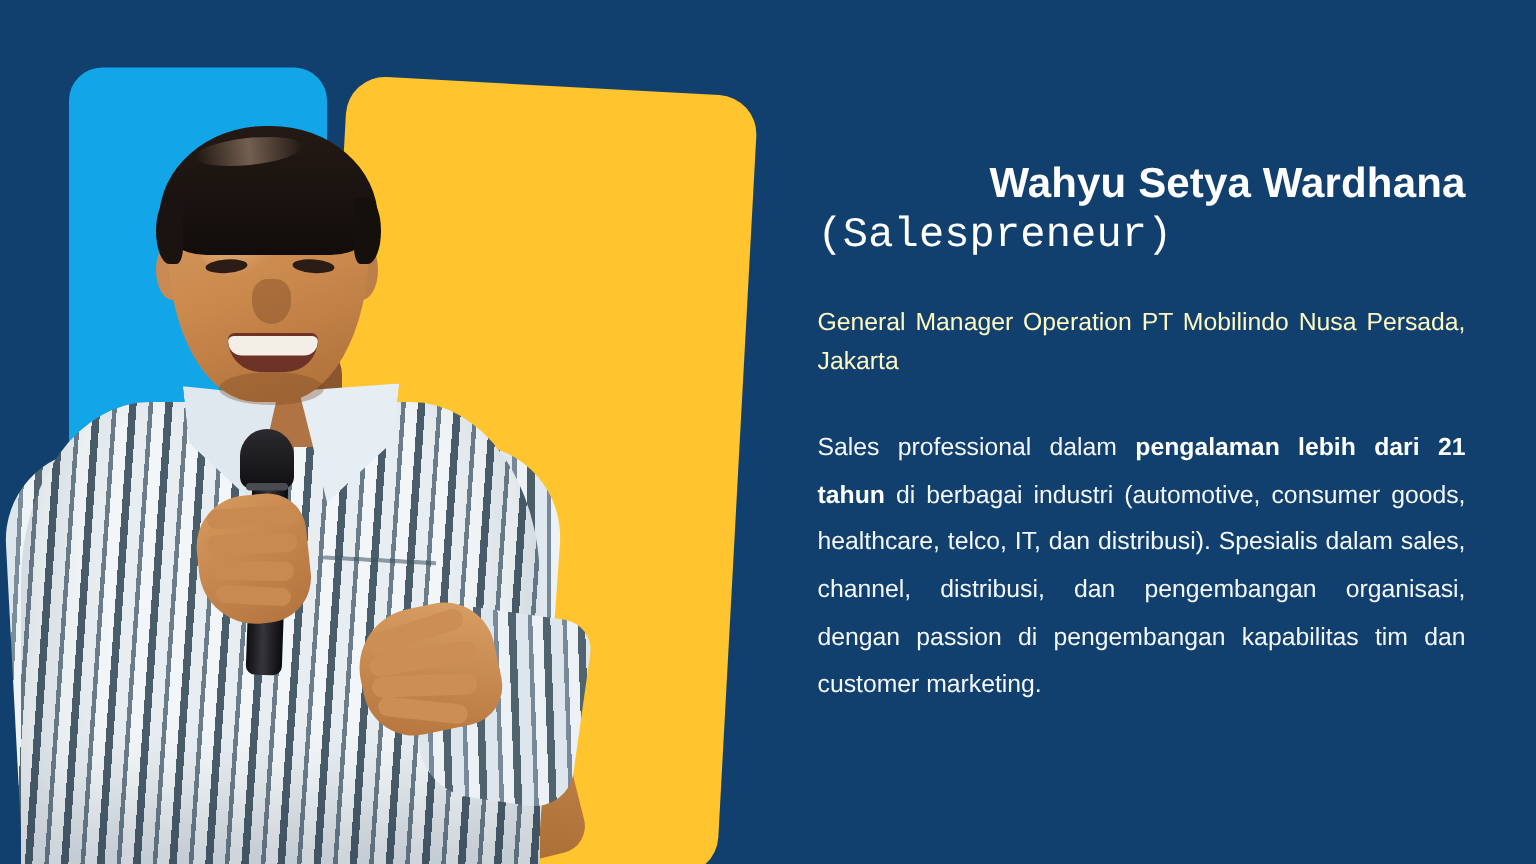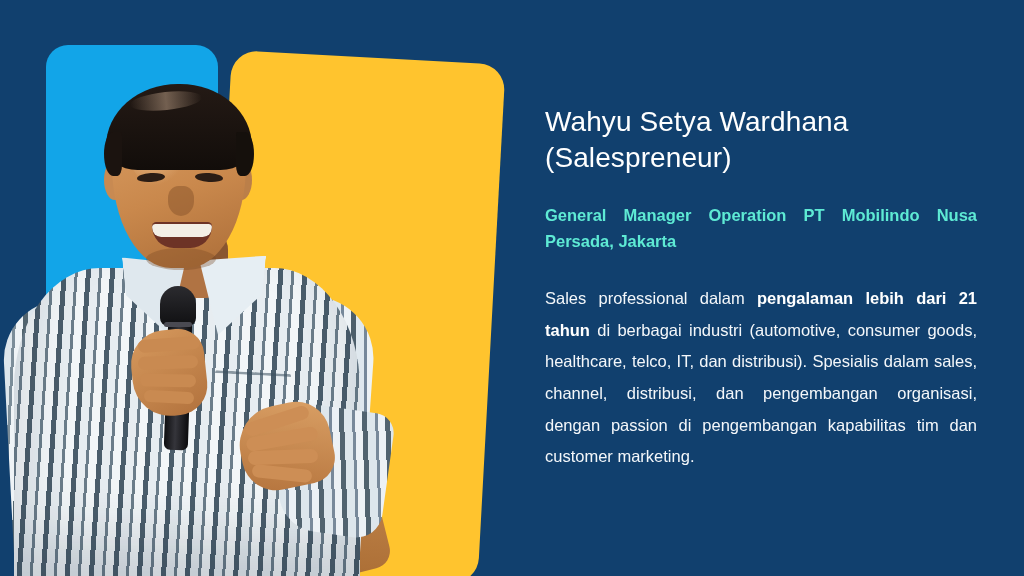--- a/index.html
+++ b/index.html
@@ -299,30 +299,30 @@
     left: 545px;
     top: 104px;
     width: 432px;
     color: #ffffff;
   }
   .title-line {
     font-size: 28px;
     line-height: 1.28;
     letter-spacing: .1px;
   }
-  .title-line.bold { font-weight: 400; }
-  .title-line.reg  { font-weight: 400; }
+  .title-line.bold { font-weight: 700; text-align: right; }
+  .title-line.reg  { font-weight: 400; font-family: Liberation Mono, monospace; }
 
   .role {
     margin-top: 26px;
     font-size: 16.5px;
     line-height: 1.62;
     text-align: justify;
-    font-weight: 700;
-    color: #5eead4;
+    font-weight: 400;
+    color: #fef9c3;
   }
   .bio {
     margin-top: 28px;
     font-size: 16.5px;
     line-height: 1.92;
     text-align: justify;
     font-weight: 400;
     color: #f4f7fa;
   }
   .bio b { font-weight: 700; color: #ffffff; }

